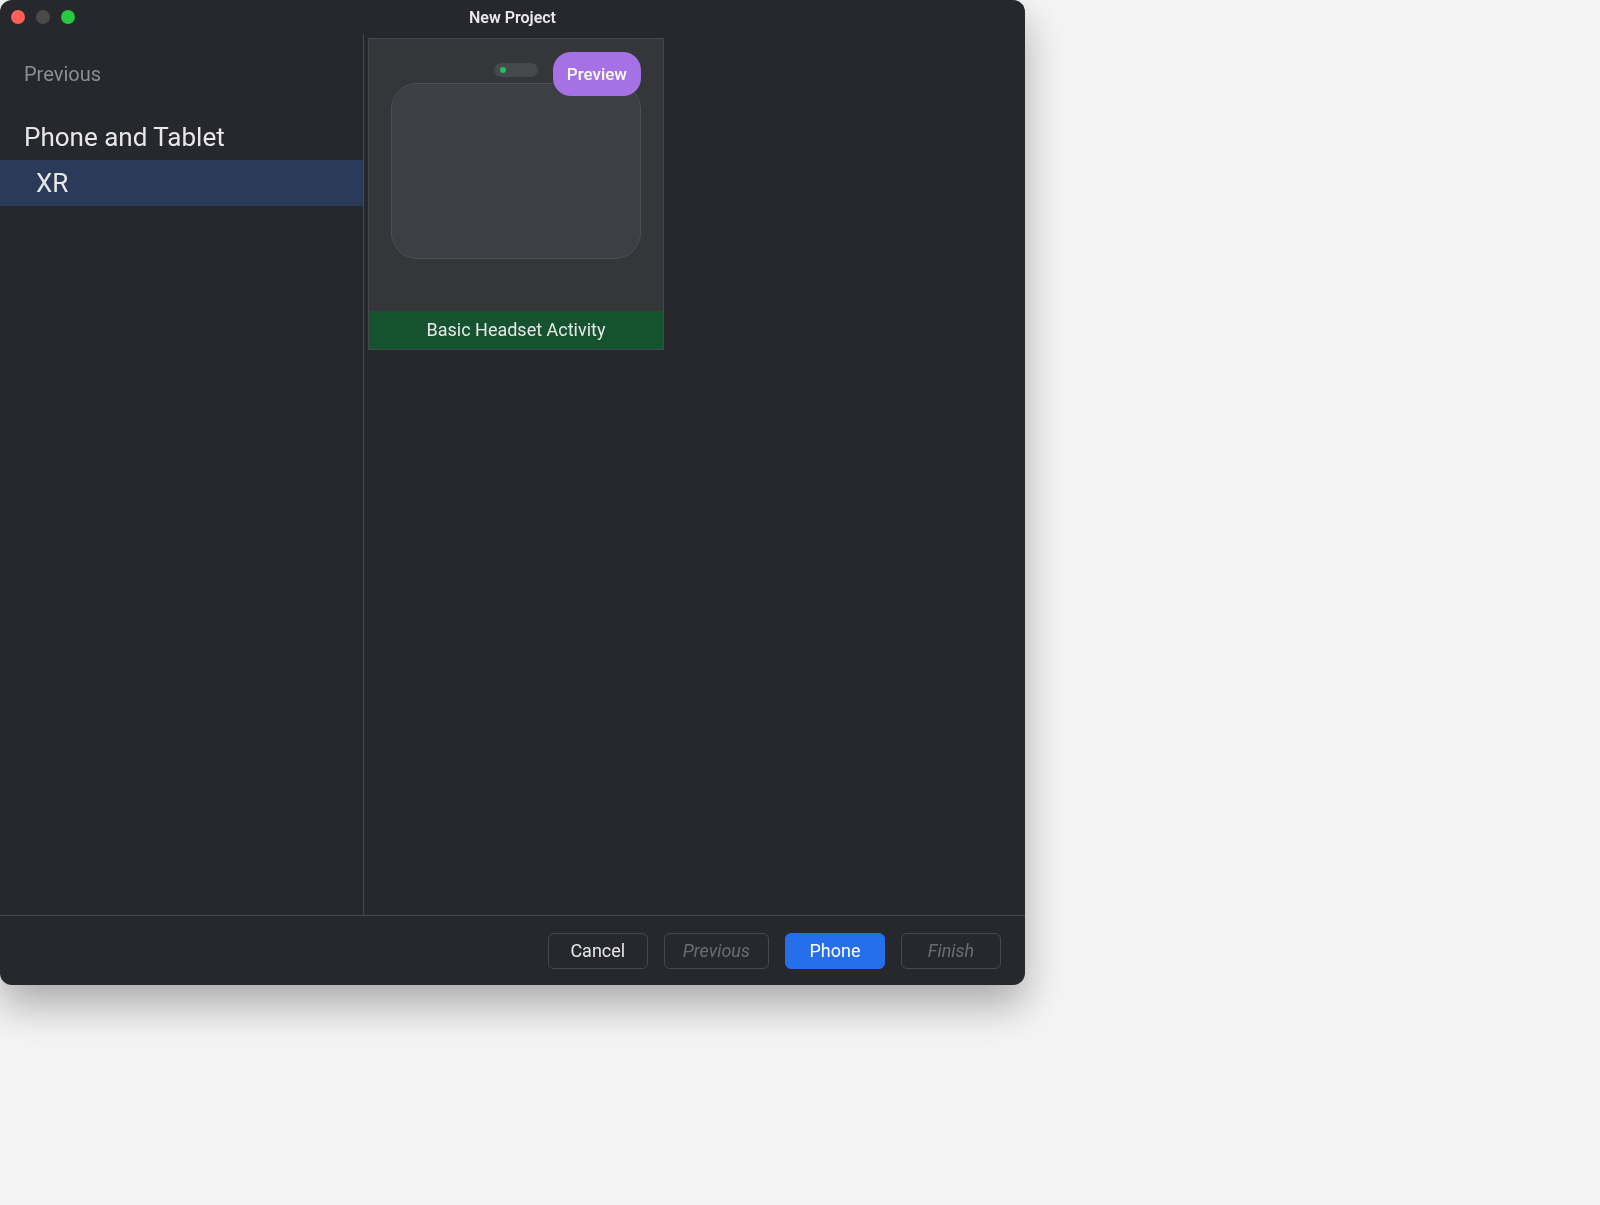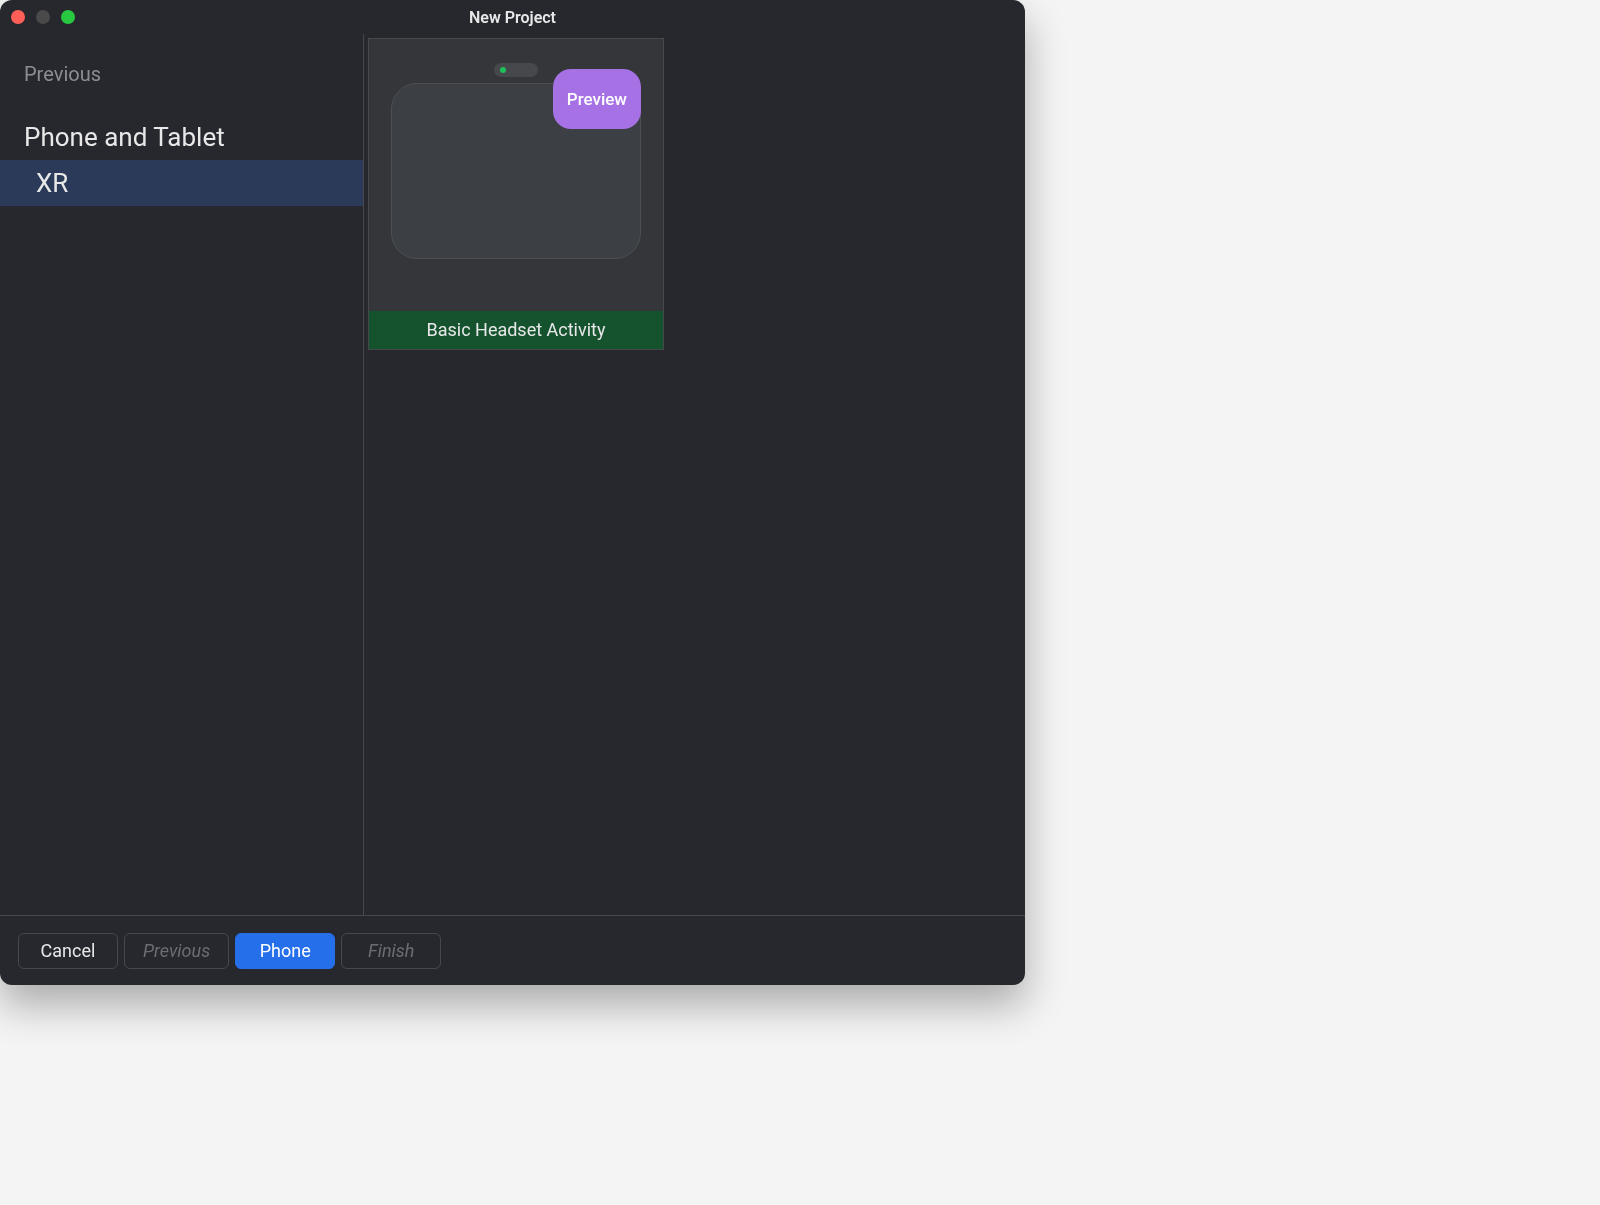--- a/index.html
+++ b/index.html
@@ -140,46 +140,46 @@
     }
     .template-preview .screen {
       margin-top: 20px;
       width: 250px; height: 176px;
       background: #3c3f43;
       border: 1px solid #4b4e53;
       border-radius: 26px;
     }
     .badge {
       position: absolute;
-      top: 30px; right: 22px;
+      top: 13px; right: 22px;
       background: var(--accent-purple);
       color: #fff;
       font-size: 17px;
-      padding: 20px 14px;
+      padding: 12px 14px;
       border-radius: 18px;
       font-weight: 500;
     }
     .template-label {
       height: 38px;
       line-height: 38px;
       text-align: center;
       font-size: 18px;
       background: #14532d;
       color: var(--text);
     }
 
     .footer {
       flex-shrink: 0;
       border-top: 1px solid var(--border);
       height: 70px;
       display: flex;
       align-items: center;
-      justify-content: flex-start;
-      gap: 6px;
-      padding: 0 18px;
+      justify-content: flex-end;
+      gap: 16px;
+      padding: 0 24px;
     }
     .btn {
       min-width: 100px;
       height: 36px;
       border-radius: 6px;
       border: 1px solid var(--border);
       background: transparent;
       color: var(--text);
       font-size: 18px;
       padding: 0 18px;

